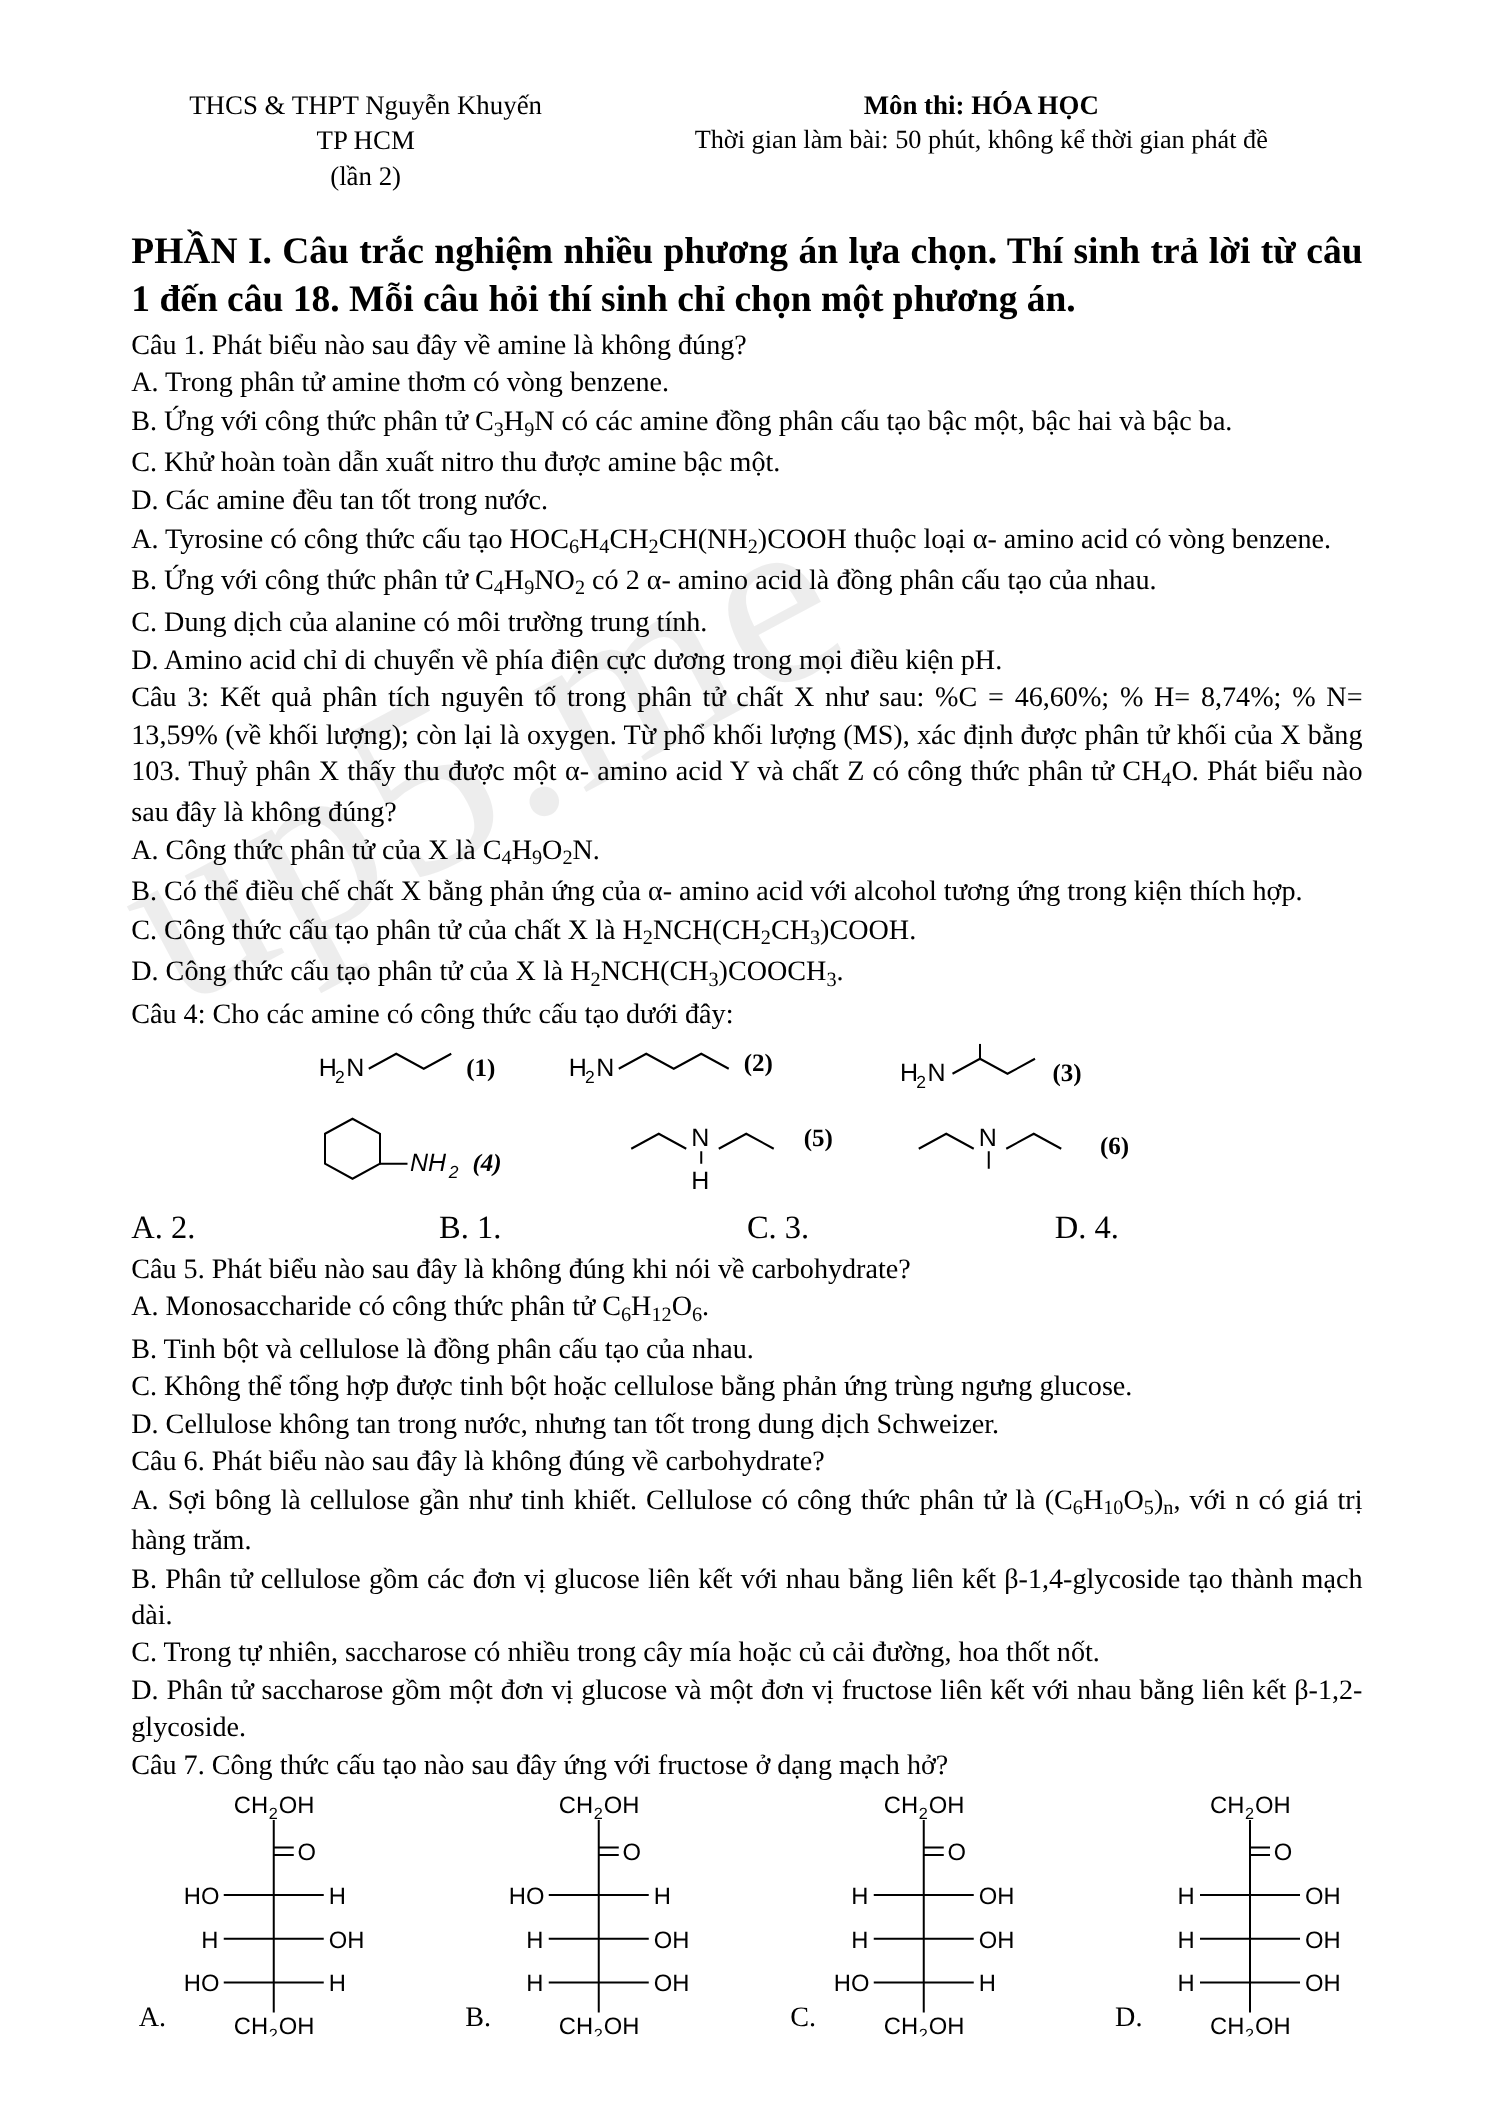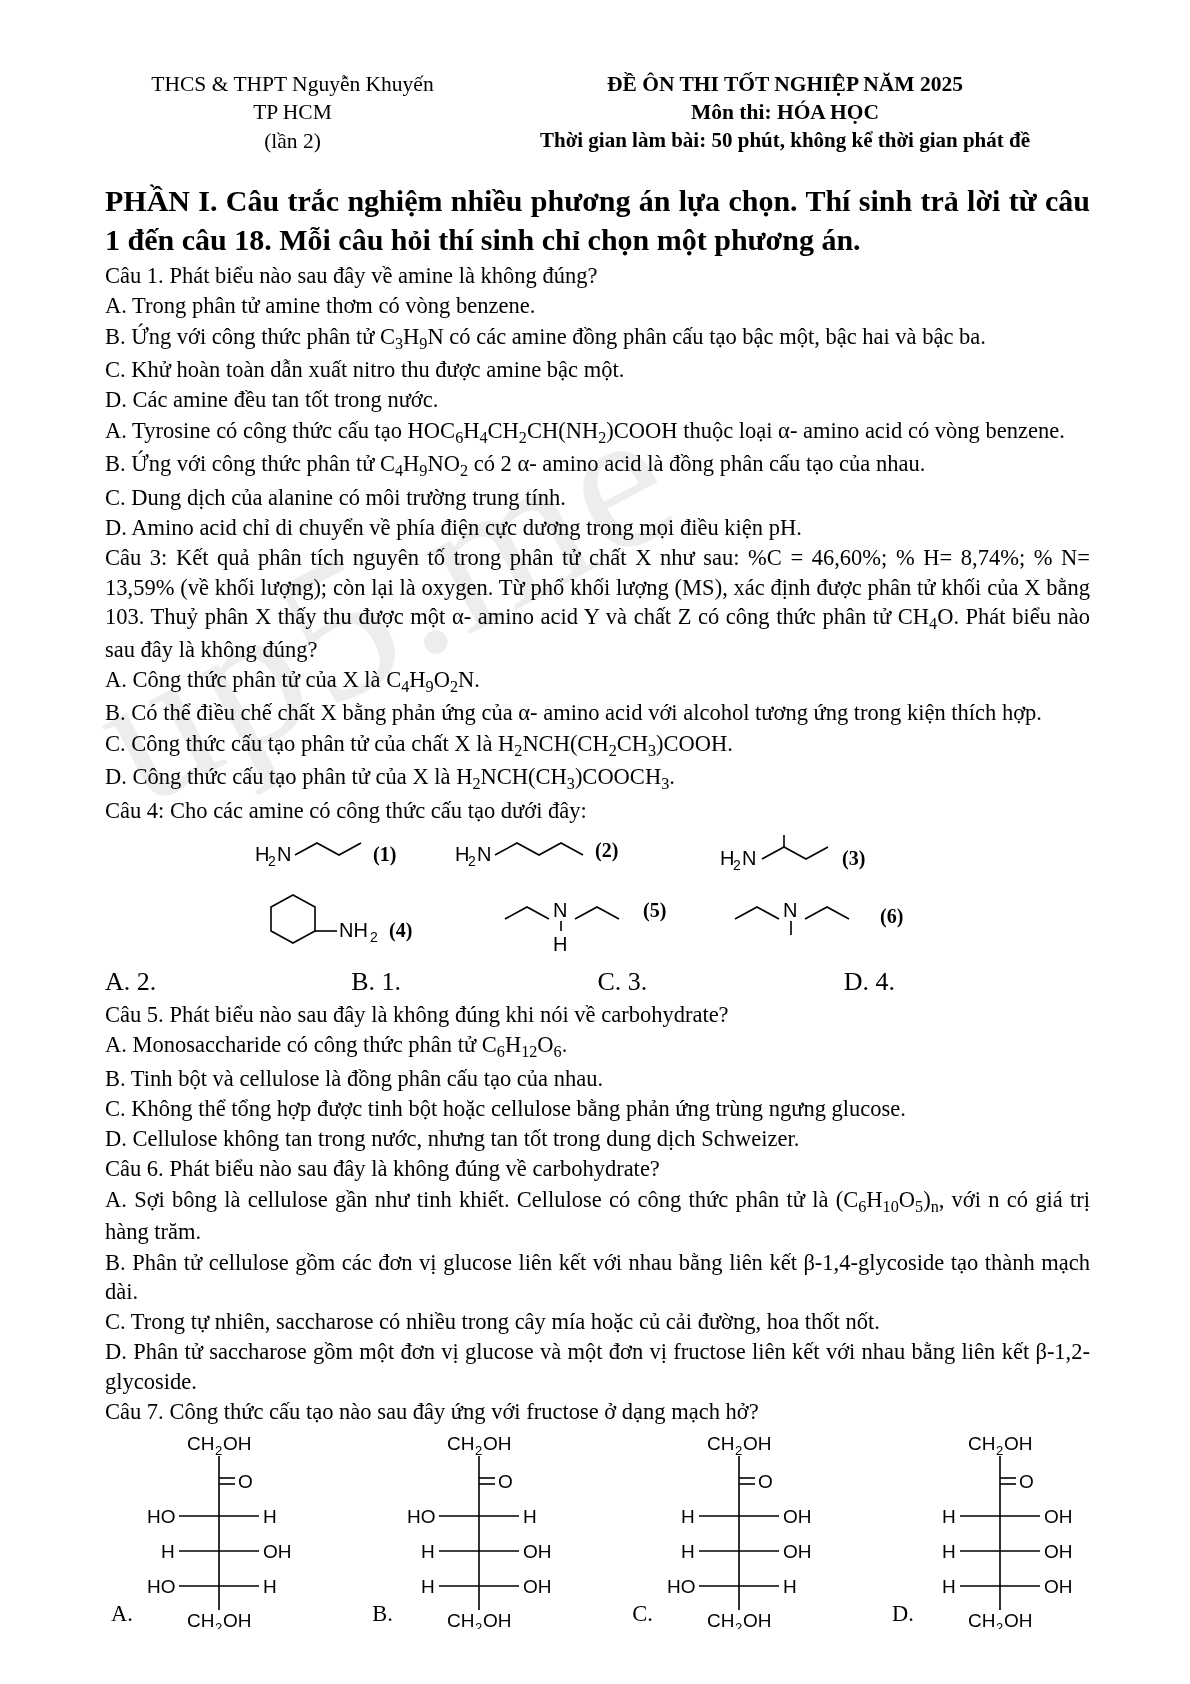--- a/index.html
+++ b/index.html
@@ -61,21 +61,21 @@
     flex: 1;
     text-align: center;
     font-size: 21.5px;
     line-height: 1.32;
   }
   .header-right .title,
   .header-right .subject {
     font-weight: bold;
   }
   .header-right .duration {
-    font-weight: bold;
+    font-weight: normal;
     font-size: 21px;
   }
   
   .para {
     font-size: 22.5px;
     line-height: 1.30;
     text-align: justify;
     margin: 0 0 1px 0;
   }
   .q-label { font-weight: normal; }
@@ -133,21 +133,20 @@
 
   <div class="content">
 
     <div class="header">
       <div class="header-left">
         <div>THCS &amp; THPT Nguyễn Khuyến</div>
         <div>TP HCM</div>
         <div>(lần 2)</div>
       </div>
       <div class="header-right">
-        <div class="title">ĐỀ ÔN THI TỐT NGHIỆP NĂM 2025</div>
         <div class="subject">Môn thi: HÓA HỌC</div>
         <div class="duration">Thời gian làm bài: 50 phút, không kể thời gian phát đề</div>
       </div>
     </div>
 
     <div class="section-head">PHẦN I. Câu trắc nghiệm nhiều phương án lựa chọn. Thí sinh trả lời từ câu 1 đến câu 18. Mỗi câu hỏi thí sinh chỉ chọn một phương án.</div>
 
     <div class="para">
       <span class="q-label">Câu 1.</span>
       <span>Phát biểu nào sau đây về amine là không đúng?</span>
@@ -202,21 +201,21 @@
         <svg width="210" height="52" viewBox="0 0 210 52">
           <text x="0" y="30" font-family="Liberation Sans, sans-serif" font-size="20">H</text>
           <text x="13" y="35" font-family="Liberation Sans, sans-serif" font-size="14">2</text>
           <text x="22" y="30" font-family="Liberation Sans, sans-serif" font-size="20">N</text>
           <polyline points="42,24 64,12 86,24 108,12" fill="none" stroke="#000" stroke-width="1.6"></polyline>
           <line x1="64" y1="12" x2="64" y2="0" stroke="#000" stroke-width="1.6"></line>
           <text x="122" y="30" font-family="Liberation Serif, serif" font-size="20" font-weight="bold">(3)</text>
         </svg>
       </div>
 
-      <div class="struct" style="left:152px; top:58px;">
+      <div class="struct" style="left:141px; top:58px;font-style:italic;">
         <svg width="215" height="62" viewBox="0 0 215 62">
           <polygon points="14,18 36,6 58,18 58,42 36,54 14,42" fill="none" stroke="#000" stroke-width="1.6"></polygon>
           <line x1="58" y1="42" x2="80" y2="42" stroke="#000" stroke-width="1.6"></line>
           <text x="82" y="48" font-family="Liberation Sans, sans-serif" font-size="20">NH</text>
           <text x="113" y="53" font-family="Liberation Sans, sans-serif" font-size="14">2</text>
           <text x="132" y="48" font-family="Liberation Serif, serif" font-size="20" font-weight="bold">(4)</text>
         </svg>
       </div>
 
       <div class="struct" style="left:390px; top:54px;">

